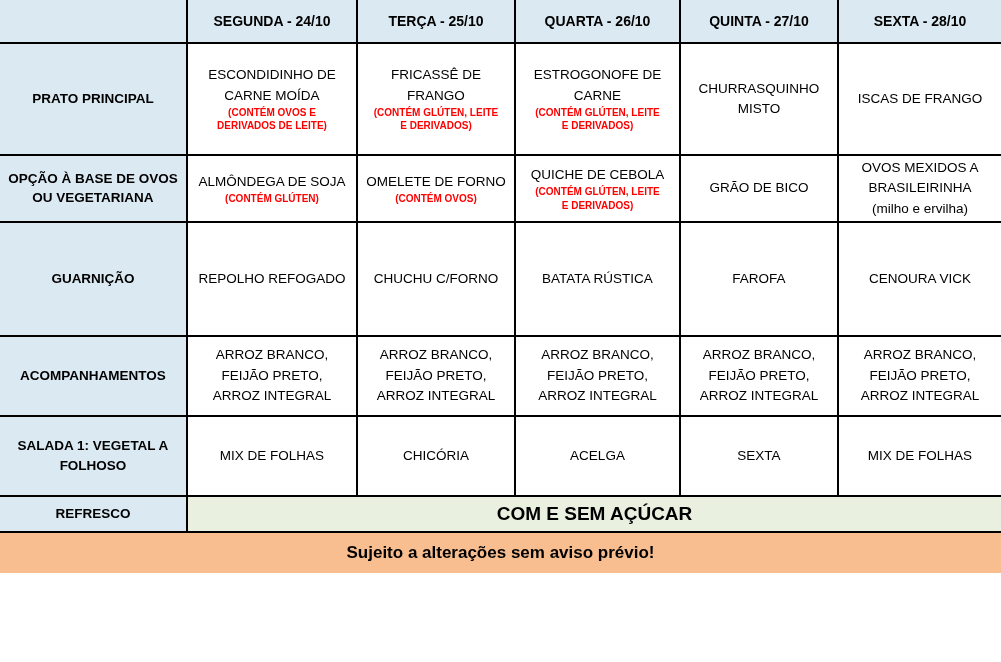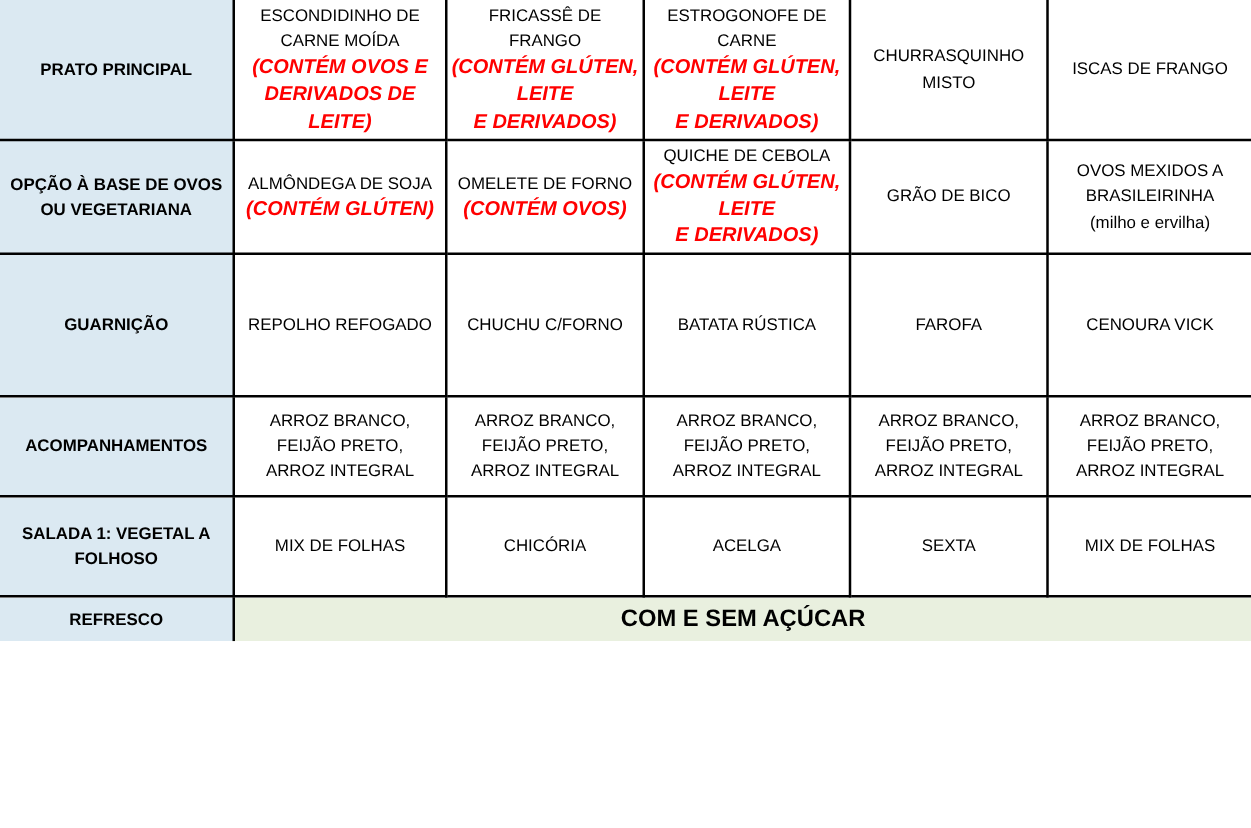--- a/index.html
+++ b/index.html
@@ -37,23 +37,22 @@
     white-space: pre-line;
     line-height: 1.45;
   }
   .main {
     font-size: 13.5px;
     white-space: pre-line;
     line-height: 1.5;
   }
   .note {
     color: var(--red, #FF0000);
-    font-size: 16px;
-    font-weight: bold;
-    font-style: italic;
+    font-size: 10px;
+    font-weight: bold;
     white-space: pre-line;
     line-height: 1.35;
   }
   .note:empty { display: none; }
   td.refresco-value {
     font-size: 19px;
     font-weight: bold;
   }
   td.footer-banner {
     font-size: 17px;
@@ -67,20 +66,28 @@
   <colgroup>
     <col style="width:187px">
       <col style="width:170px">
       <col style="width:158px">
     <col style="width:165px">
       <col style="width:158px">
       <col style="width:163px">
   </colgroup>
 
   <tbody>
+      <tr style="height:43px">
+    <th class="blue"></th>
+    <th class="blue day">SEGUNDA - 24/10</th>
+    <th class="blue day">TERÇA - 25/10</th>
+    <th class="blue day">QUARTA - 26/10</th>
+    <th class="blue day">QUINTA - 27/10</th>
+    <th class="blue day">SEXTA - 28/10</th>
+  </tr>
 
   <tr style="height:112px">
     <td class="blue label">PRATO PRINCIPAL</td>
     <td>
       <div class="main">ESCONDIDINHO DE
 CARNE MOÍDA</div>
       <div class="note">(CONTÉM OVOS E
 DERIVADOS DE LEITE)</div>
     </td>
     <td>
@@ -215,14 +222,17 @@
 
     </td>
   </tr>
 
 
   <tr style="height:36px">
     <td class="blue label">REFRESCO</td>
     <td class="green refresco-value" colspan="5">COM E SEM AÇÚCAR</td>
   </tr>
 
+  <tr style="height:41px">
+    <td class="orange footer-banner" colspan="6">Sujeito a alterações sem aviso prévio!</td>
+  </tr>
 </tbody>
   </table>
 
 </body></html>

